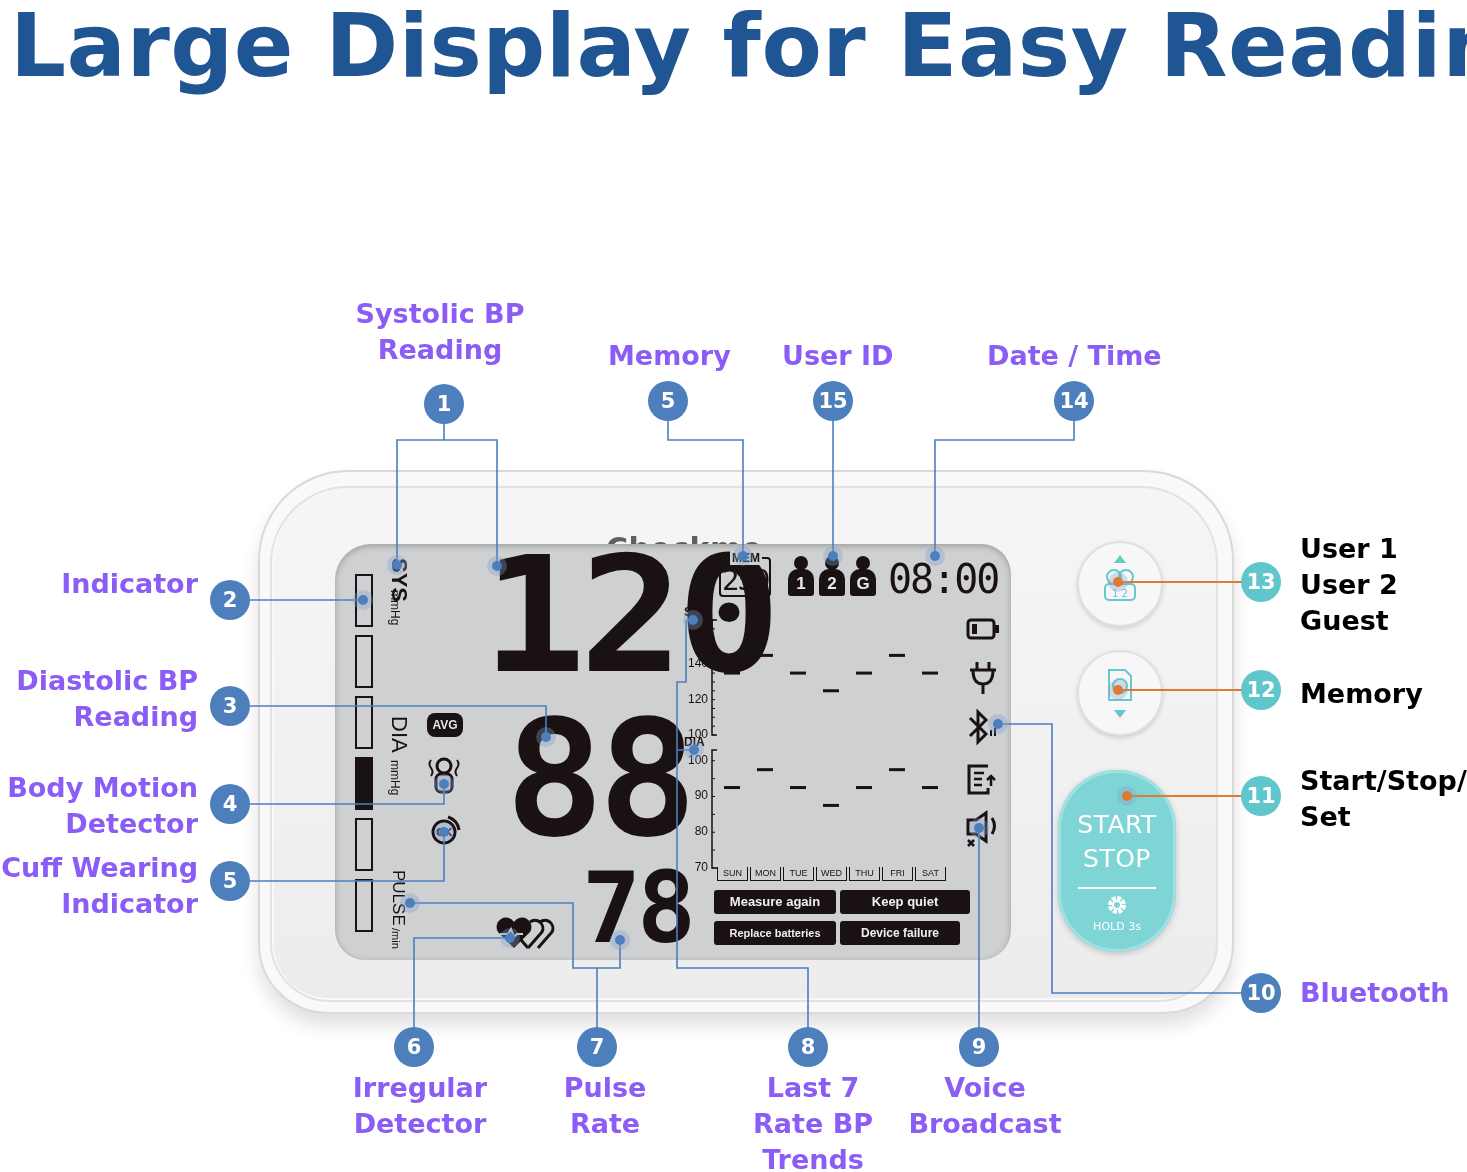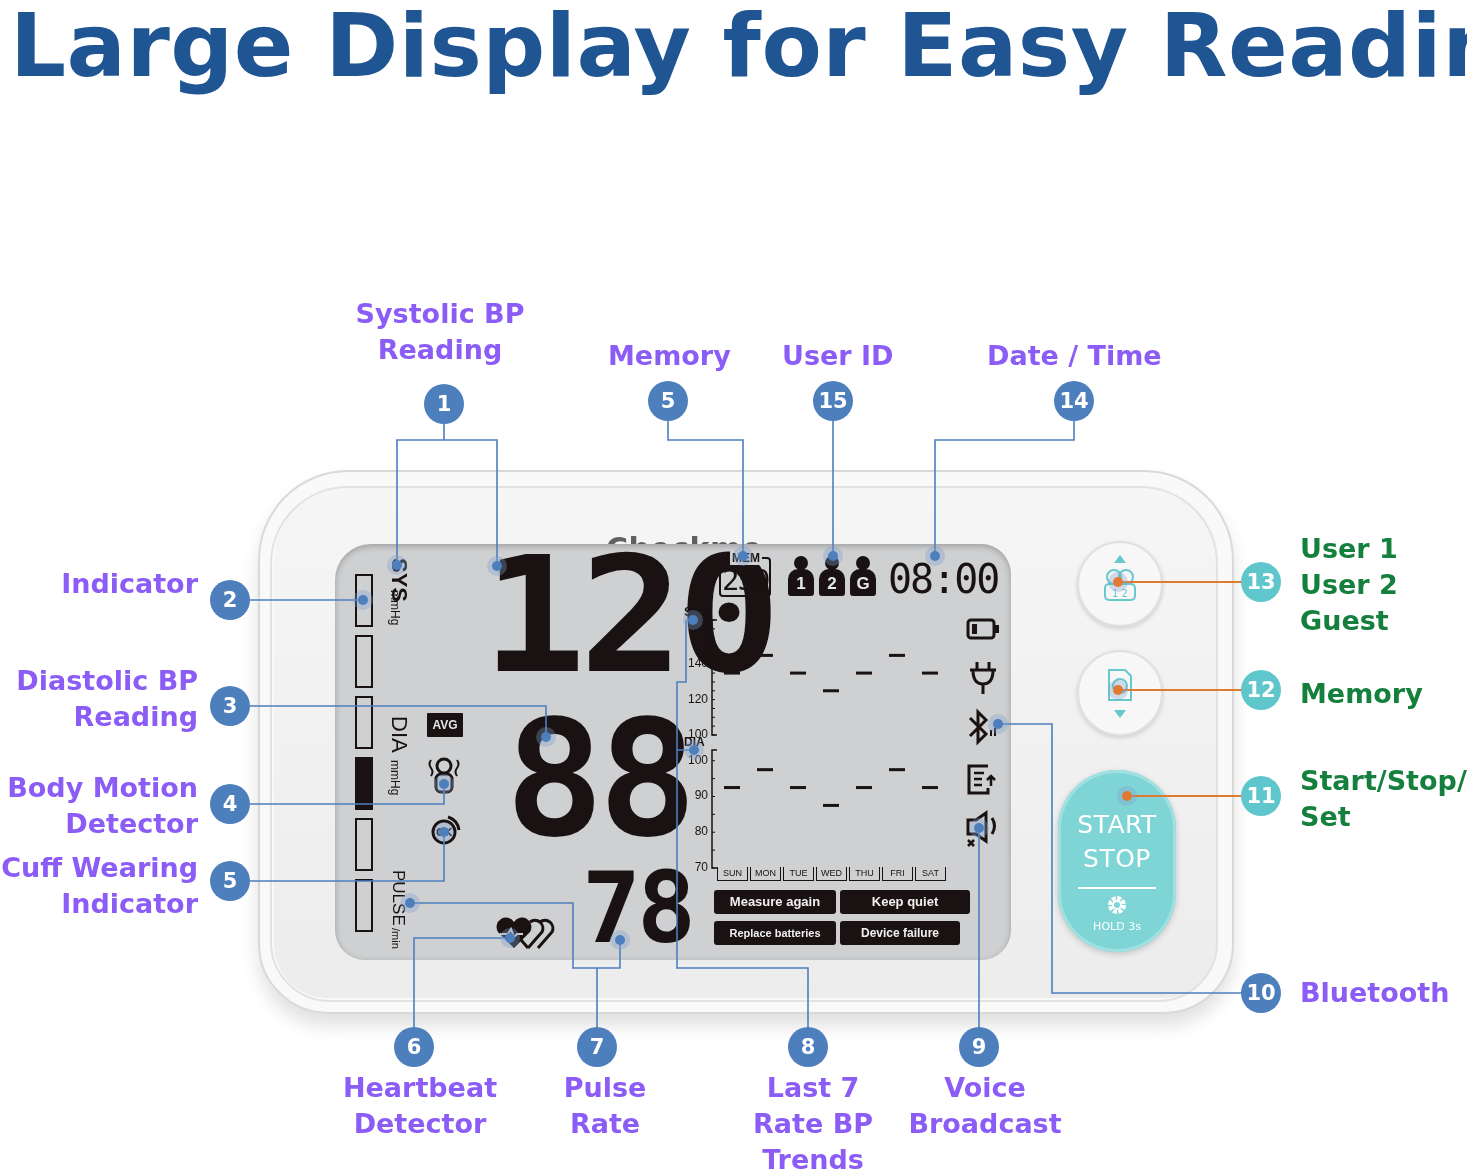--- a/index.html
+++ b/index.html
@@ -1,36 +1,36 @@
 <!DOCTYPE html>
 <html><head>
 <meta charset="utf-8">
 <style>
   html,body{margin:0;padding:0;background:#ffffff;}
   body{width:1467px;height:1172px;position:relative;overflow:hidden;font-family:"Liberation Sans",sans-serif;}
   .title{position:absolute;left:10px;top:-6px;font-size:88px;font-weight:bold;color:#1f5592;letter-spacing:0.5px;white-space:nowrap;font-family:"DejaVu Sans",sans-serif;}
   .lbl{position:absolute;color:#8b5cf6;font-family:"DejaVu Sans",sans-serif;font-size:27px;font-weight:bold;line-height:36px;white-space:nowrap;}
   .lbl.r{text-align:right}
   .lbl.c{text-align:center}
-  .lbl.teal{color:#15803d}
+  .lbl.teal{color:#000000}
   .badge{position:absolute;width:40px;height:40px;border-radius:50%;background:#4d7fbd;color:#fff;font-family:"DejaVu Sans",sans-serif;font-weight:bold;font-size:21px;line-height:40px;text-align:center;transform:translate(-50%,-50%);}
   .badge.teal{background:#5fc6cb}
   svg.lines{position:absolute;left:0;top:0;}
   .device{position:absolute;left:258px;top:470px;width:972px;height:540px;border-radius:90px 90px 70px 70px;background:linear-gradient(#f6f6f6,#ececec);border:2px solid #d9d9d9;box-shadow:0 12px 18px rgba(0,0,0,0.12), inset 0 0 0 14px #f9f9f9;}
   .device-inner{position:absolute;left:270px;top:486px;width:944px;height:512px;border-radius:78px 78px 60px 60px;border:2px solid #e2e2e2;}
   .brand{position:absolute;left:606px;top:503px;font-size:30px;font-weight:bold;color:#606060;font-family:"DejaVu Sans",sans-serif;letter-spacing:0.5px;margin-top:28px;}
   .lcd{position:absolute;left:335px;top:544px;width:676px;height:416px;background:#cfd0d1;border-radius:36px 30px 30px 30px;box-shadow:inset 0 2px 6px rgba(0,0,0,0.25);}
   .who-bar{position:absolute;left:355px;width:18px;height:53px;border:2px solid #1a1212;box-sizing:border-box;}
   .who-bar.on{background:#1a1212;}
   .vtext{position:absolute;writing-mode:vertical-rl;color:#1a1212;font-weight:bold;}
   .seg{position:absolute;font-family:"DejaVu Sans Mono",monospace;font-weight:bold;color:#1a1212;}
   .big-sys{left:482px;top:536px;font-size:160px;letter-spacing:-6px;transform:scaleX(1.08);transform-origin:left top;line-height:160px;}
   .big-dia{left:505px;top:700px;font-size:160px;letter-spacing:-6px;transform:scaleX(1.03);transform-origin:left top;line-height:160px;}
   .big-pul{left:582px;top:858px;font-size:98px;letter-spacing:-4px;line-height:100px;}
-  .avg{position:absolute;left:427px;top:713px;width:36px;height:24px;background:#1a1212;color:#e5e5e5;border-radius:1px;font-size:12px;font-weight:bold;line-height:24px;text-align:center;}
+  .avg{position:absolute;left:427px;top:713px;width:36px;height:24px;background:#1a1212;color:#e5e5e5;border-radius:8px;font-size:12px;font-weight:bold;line-height:24px;text-align:center;}
   .mem-box{position:absolute;left:719px;top:557px;width:52px;height:40px;border:2px solid #1a1212;border-radius:4px;box-sizing:border-box;}
   .mem-lbl{position:absolute;left:730px;top:551px;font-size:12px;font-weight:bold;background:#cfd0d1;padding:0 2px;color:#1a1212;}
   .mem-val{position:absolute;left:722px;top:563px;font-size:29px;font-family:"DejaVu Sans Mono",monospace;color:#1a1212;letter-spacing:-2px;}
   .user{position:absolute;top:556px;width:26px;height:40px;}
   .user .head{position:absolute;left:6px;top:0;width:14px;height:14px;border-radius:50%;background:#1a1212;}
   .user .body{position:absolute;left:0;top:13px;width:26px;height:27px;border-radius:10px 10px 3px 3px;background:#1a1212;color:#e8e8e8;text-align:center;font-weight:bold;font-size:17px;line-height:30px;}
   .clock{position:absolute;left:888px;top:556px;font-size:40px;font-family:"DejaVu Sans Mono",monospace;color:#1a1212;letter-spacing:-2px;}
   .axis-lbl{position:absolute;font-size:12px;color:#1a1212;text-align:right;width:28px;}
   .axis-hdr{position:absolute;font-size:12px;font-weight:bold;color:#1a1212;}
   .day{position:absolute;top:867px;height:14px;border:1.5px solid #1a1212;border-top:none;font-size:9px;line-height:12px;text-align:center;color:#1a1212;box-sizing:border-box;}
@@ -295,21 +295,21 @@
   </div>
 <div class="lbl r" style="left:0;top:770px;width:198px">
     <div>Body Motion</div>
     <div>Detector</div>
   </div>
 <div class="lbl r" style="left:0;top:850px;width:198px">
     <div>Cuff Wearing</div>
     <div>Indicator</div>
   </div>
 <div class="lbl c" style="left:320px;top:1070px;width:200px">
-    <div>Heartbeat</div>
+    <div>Irregular</div>
     <div>Detector</div>
   </div>
 <div class="lbl c" style="left:525px;top:1070px;width:160px">
     <div>Pulse</div>
     <div>Rate</div>
   </div>
 <div class="lbl c" style="left:733px;top:1070px;width:160px">
     <div>Last 7</div>
     <div>Rate BP</div>
     <div>Trends</div>

